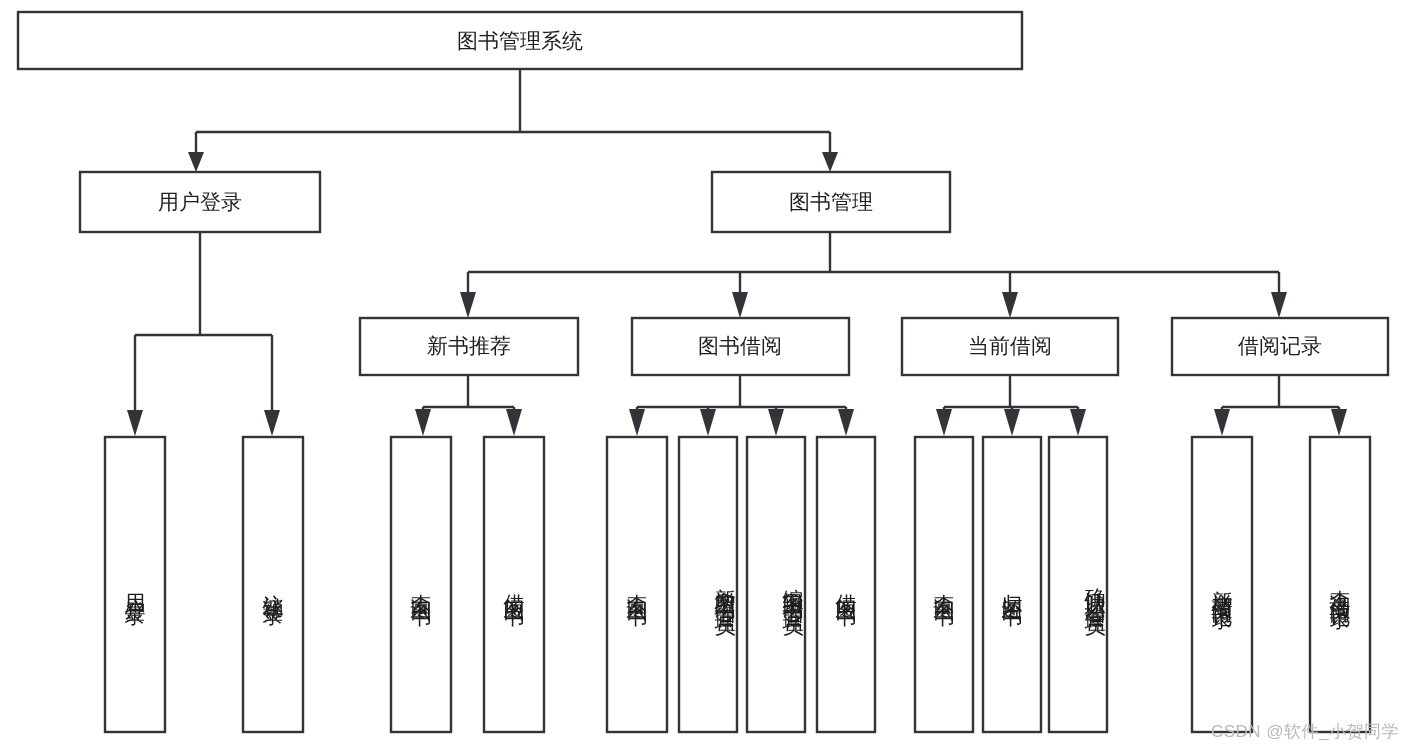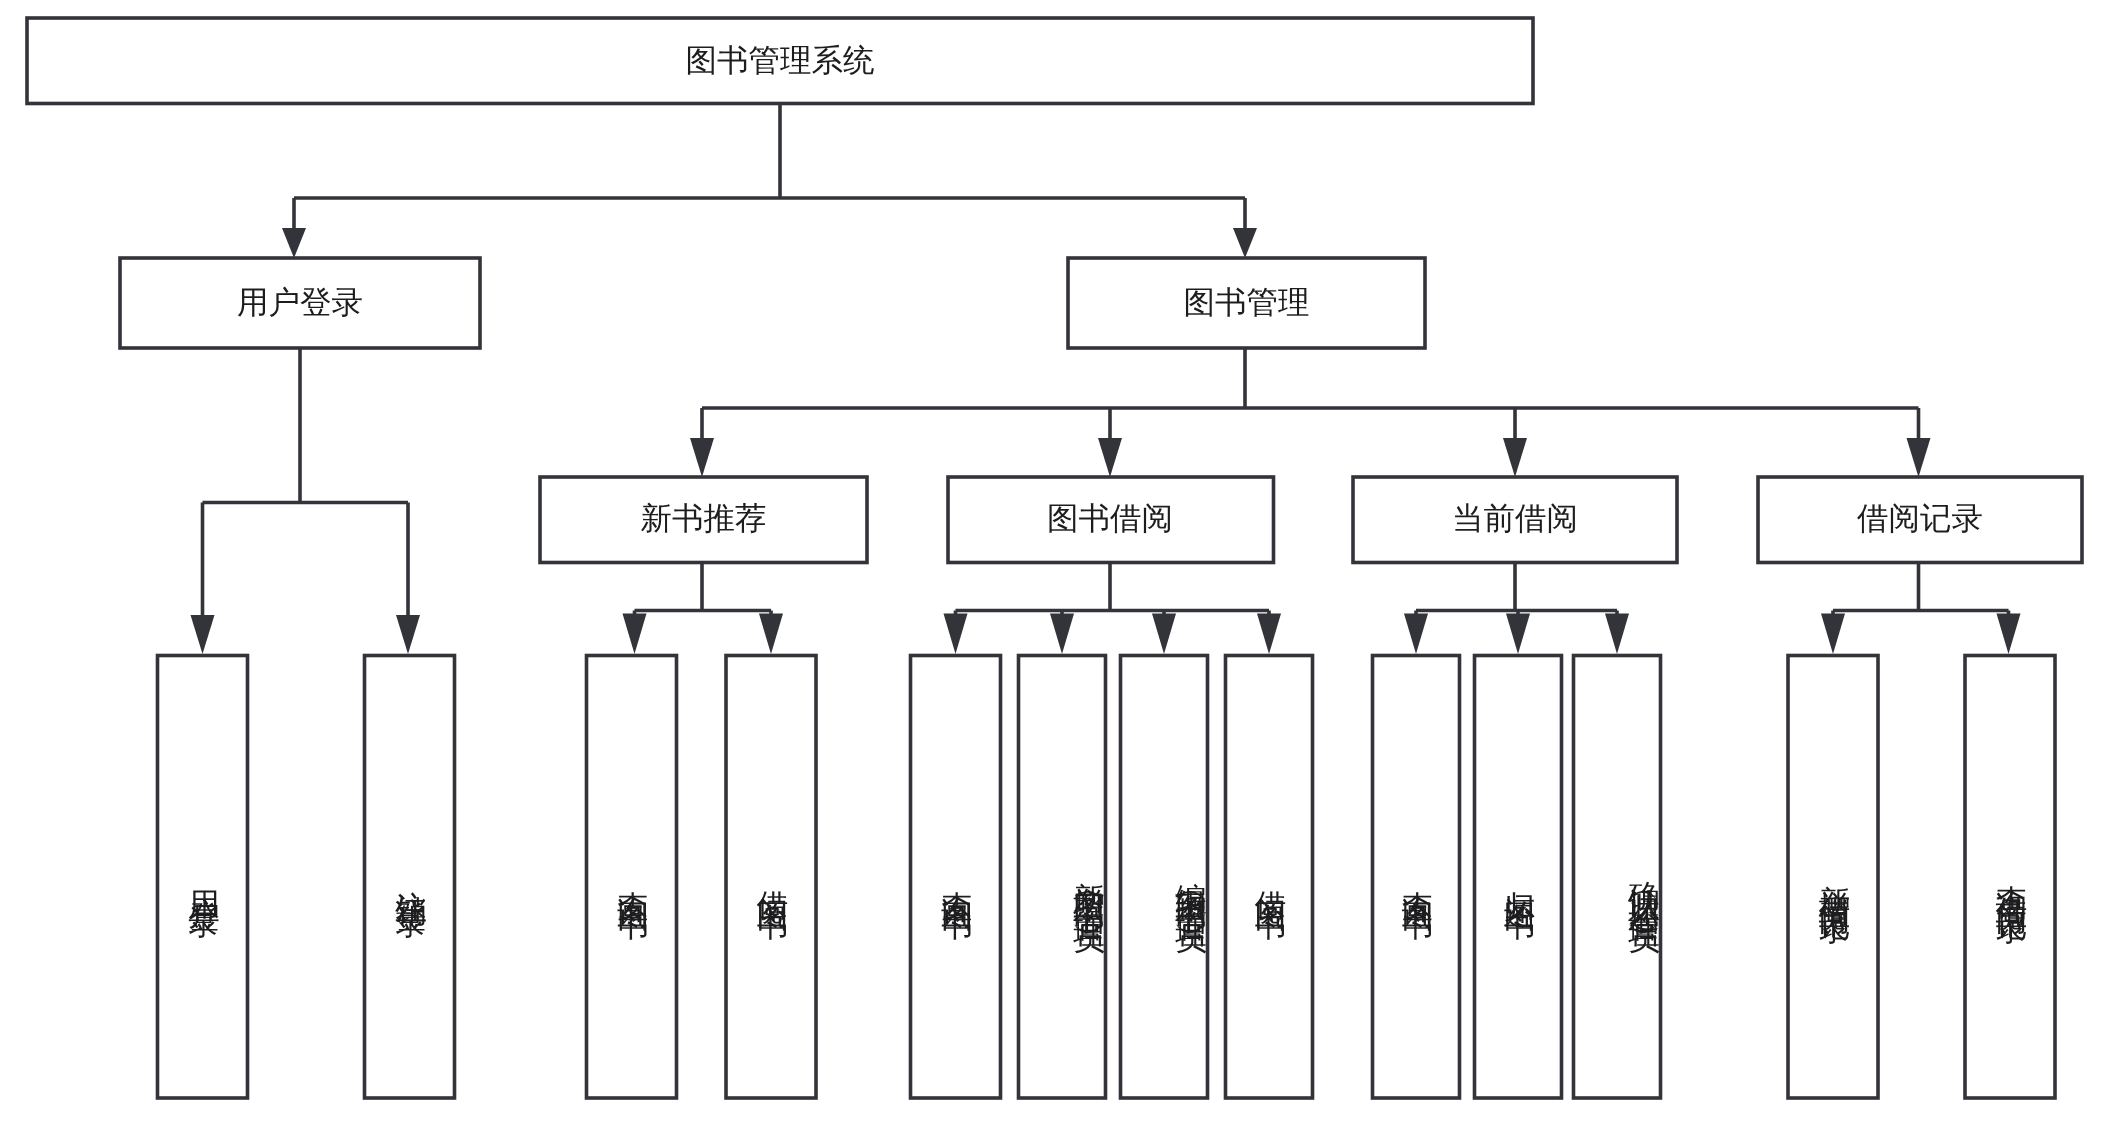--- a/index.html
+++ b/index.html
@@ -219,14 +219,15 @@
   <div class="vert-text-wrap" style="left:747px; top:437px; width:58px; height:295px; align-items:flex-start; padding-top:8px; box-sizing:border-box;">编辑图书（管理员）</div>
   <div class="vert-text-wrap" style="left:817px; top:437px; width:58px; height:295px;">借阅图书</div>
 
   <div class="vert-text-wrap" style="left:915px; top:437px; width:58px; height:295px;">查询图书</div>
   <div class="vert-text-wrap" style="left:983px; top:437px; width:58px; height:295px;">归还图书</div>
   <div class="vert-text-wrap" style="left:1049px; top:437px; width:58px; height:295px; align-items:flex-start; padding-top:8px; box-sizing:border-box;">确认归还（管理员）</div>
 
   <div class="vert-text-wrap" style="left:1192px; top:437px; width:60px; height:295px;">新增借阅记录</div>
   <div class="vert-text-wrap" style="left:1310px; top:437px; width:60px; height:295px;">查询借阅记录</div>
 
+  <div class="watermark">CSDN @软件_小贺同学</div>
 
 </div>
 
 </body></html>

